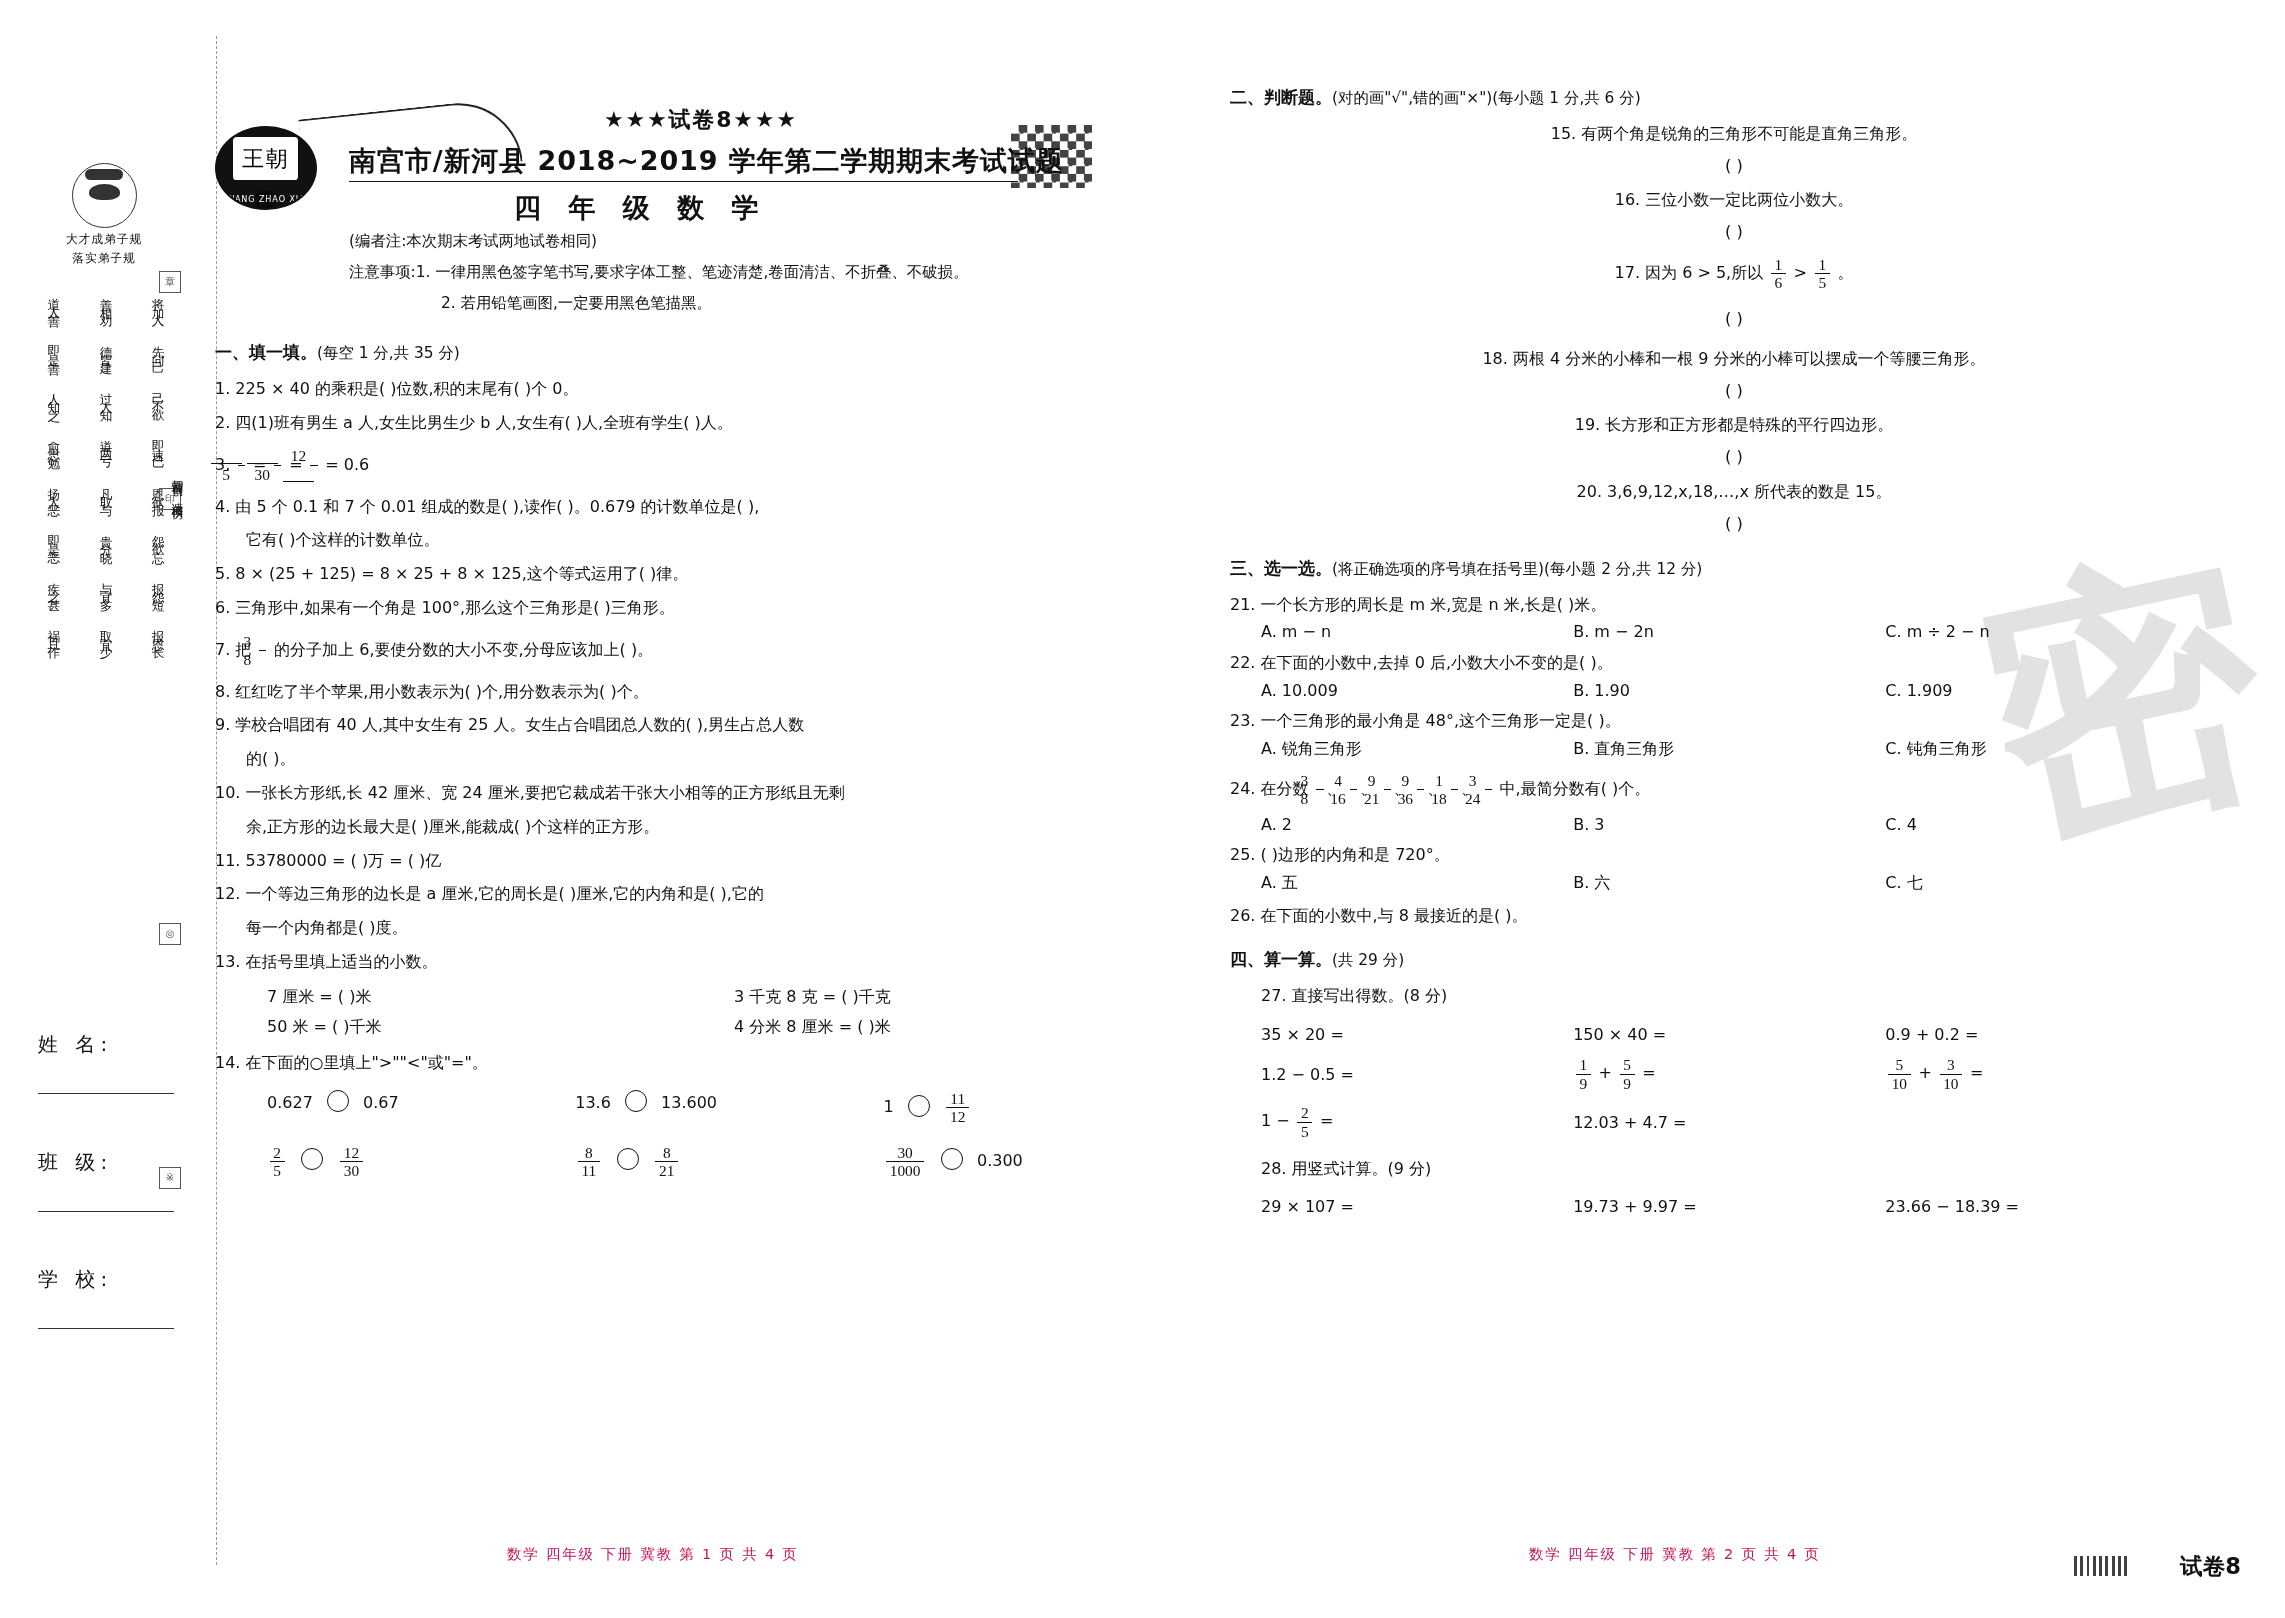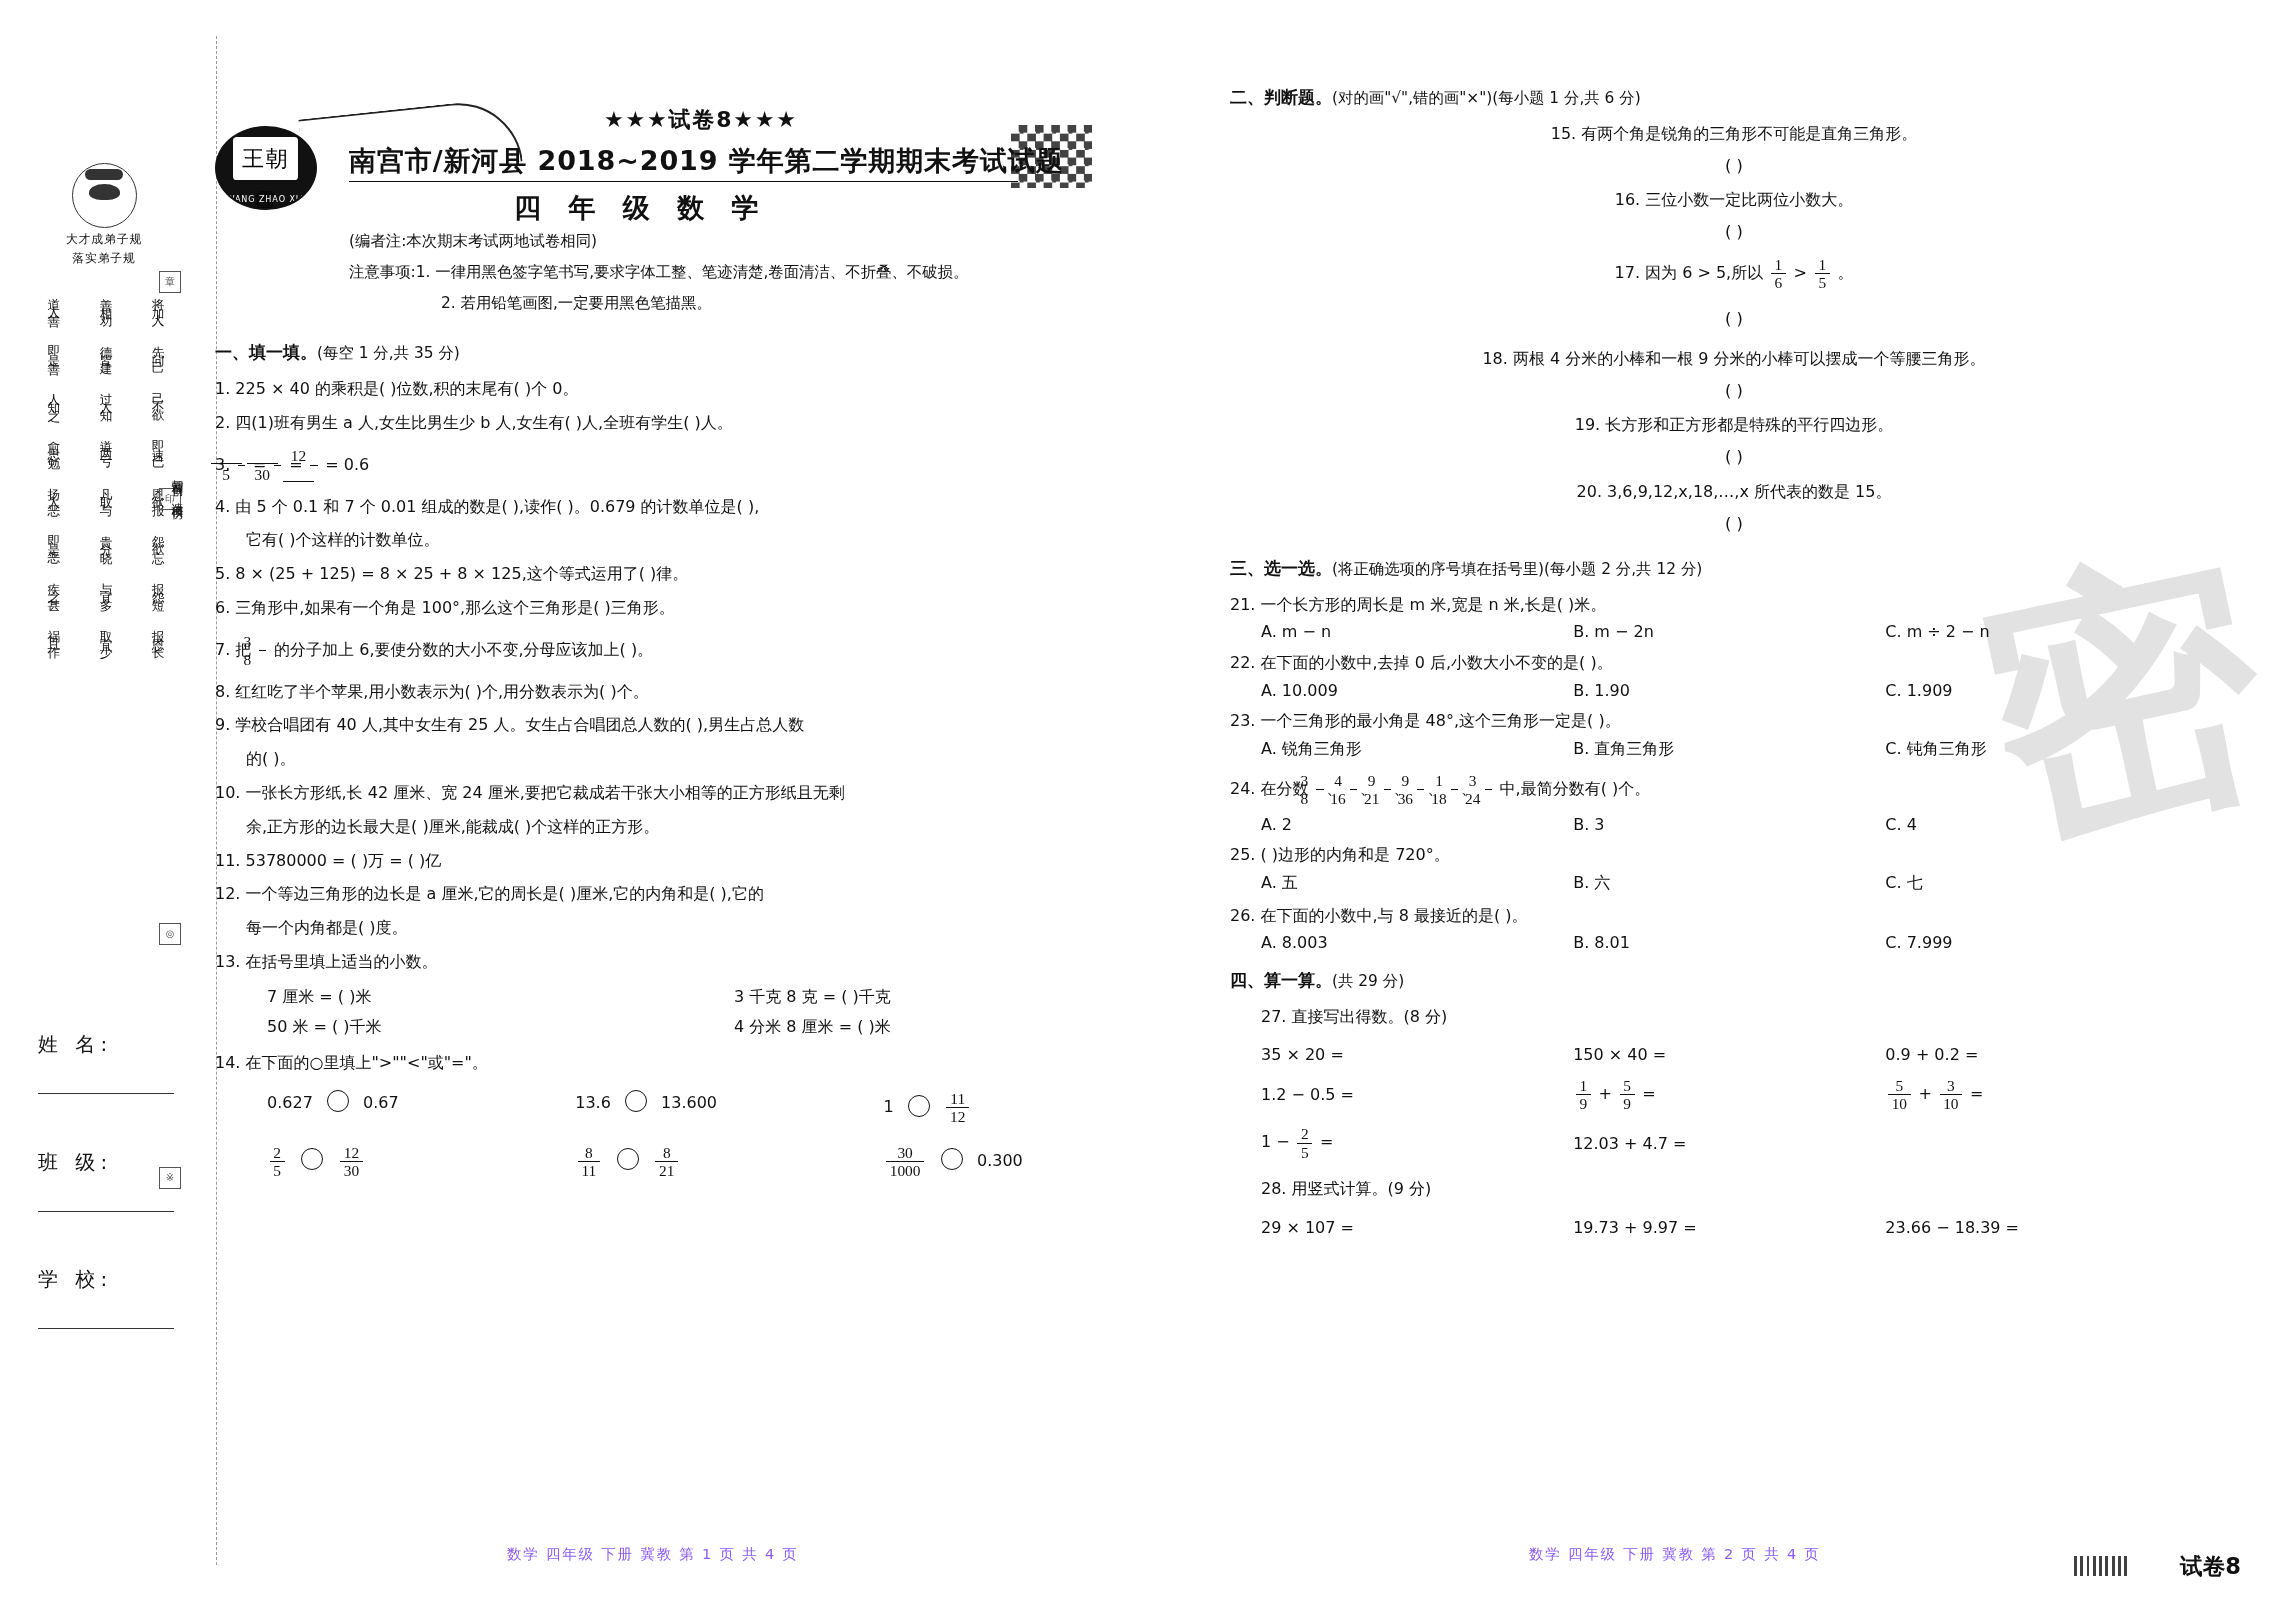--- a/index.html
+++ b/index.html
@@ -119,21 +119,21 @@
   .opts > div{width:33%;}
   .calc-row{display:flex;font-size:16px;font-family:"DejaVu Sans",sans-serif;padding-left:31px;margin:12.7px 0;align-items:center;}
   .calc-row > div{width:33%;}
   .tf-row{display:flex;justify-content:space-between;align-items:center;}
   .tf-row .txt{flex:1;}
   .tf-row .mark{width:109px;text-align:center;font-size:16.3px;font-family:"DejaVu Sans",sans-serif;}
   .sub-row{display:flex;padding-left:31px;font-size:16px;font-family:"DejaVu Sans",sans-serif;margin:9px 0;}
   .sub-row > div{width:50%;}
   
   .footer{
-    position:absolute;font-size:14.5px;font-family:"DejaVu Sans",sans-serif;letter-spacing:1.8px;color:#8b5cf6;
+    position:absolute;font-size:14.5px;font-family:"DejaVu Sans",sans-serif;letter-spacing:1.8px;color:#be185d;
   }
   .corner-badge{
     position:absolute;right:45px;bottom:36px;font-size:22.6px;font-weight:bold;
     font-family:"DejaVu Sans",sans-serif;
   }
   .barcode{
     position:absolute;right:158px;bottom:42px;width:54px;height:20px;
     background:repeating-linear-gradient(90deg,#111 0 2.7px,#fff 2.7px 6.3px);
     opacity:.8;
   }
@@ -361,25 +361,20 @@
     </div>
 
     <div class="q">25. (        )边形的内角和是 720°。</div>
     <div class="opts">
       <div>A. 五</div>
       <div>B. 六</div>
       <div>C. 七</div>
     </div>
 
     <div class="q">26. 在下面的小数中,与 8 最接近的是(        )。</div>
-    <div class="opts">
-      <div>A. 8.003</div>
-      <div>B. 8.01</div>
-      <div>C. 7.999</div>
-    </div>
 
     <div class="sec-h">
       <span>四、算一算。</span><span class="norm">(共 29 分)</span>
     </div>
 
     <div class="q ind">27. 直接写出得数。(8 分)</div>
 
     <div class="calc-row">
       <div>35 × 20 =</div>
       <div>150 × 40 =</div>

